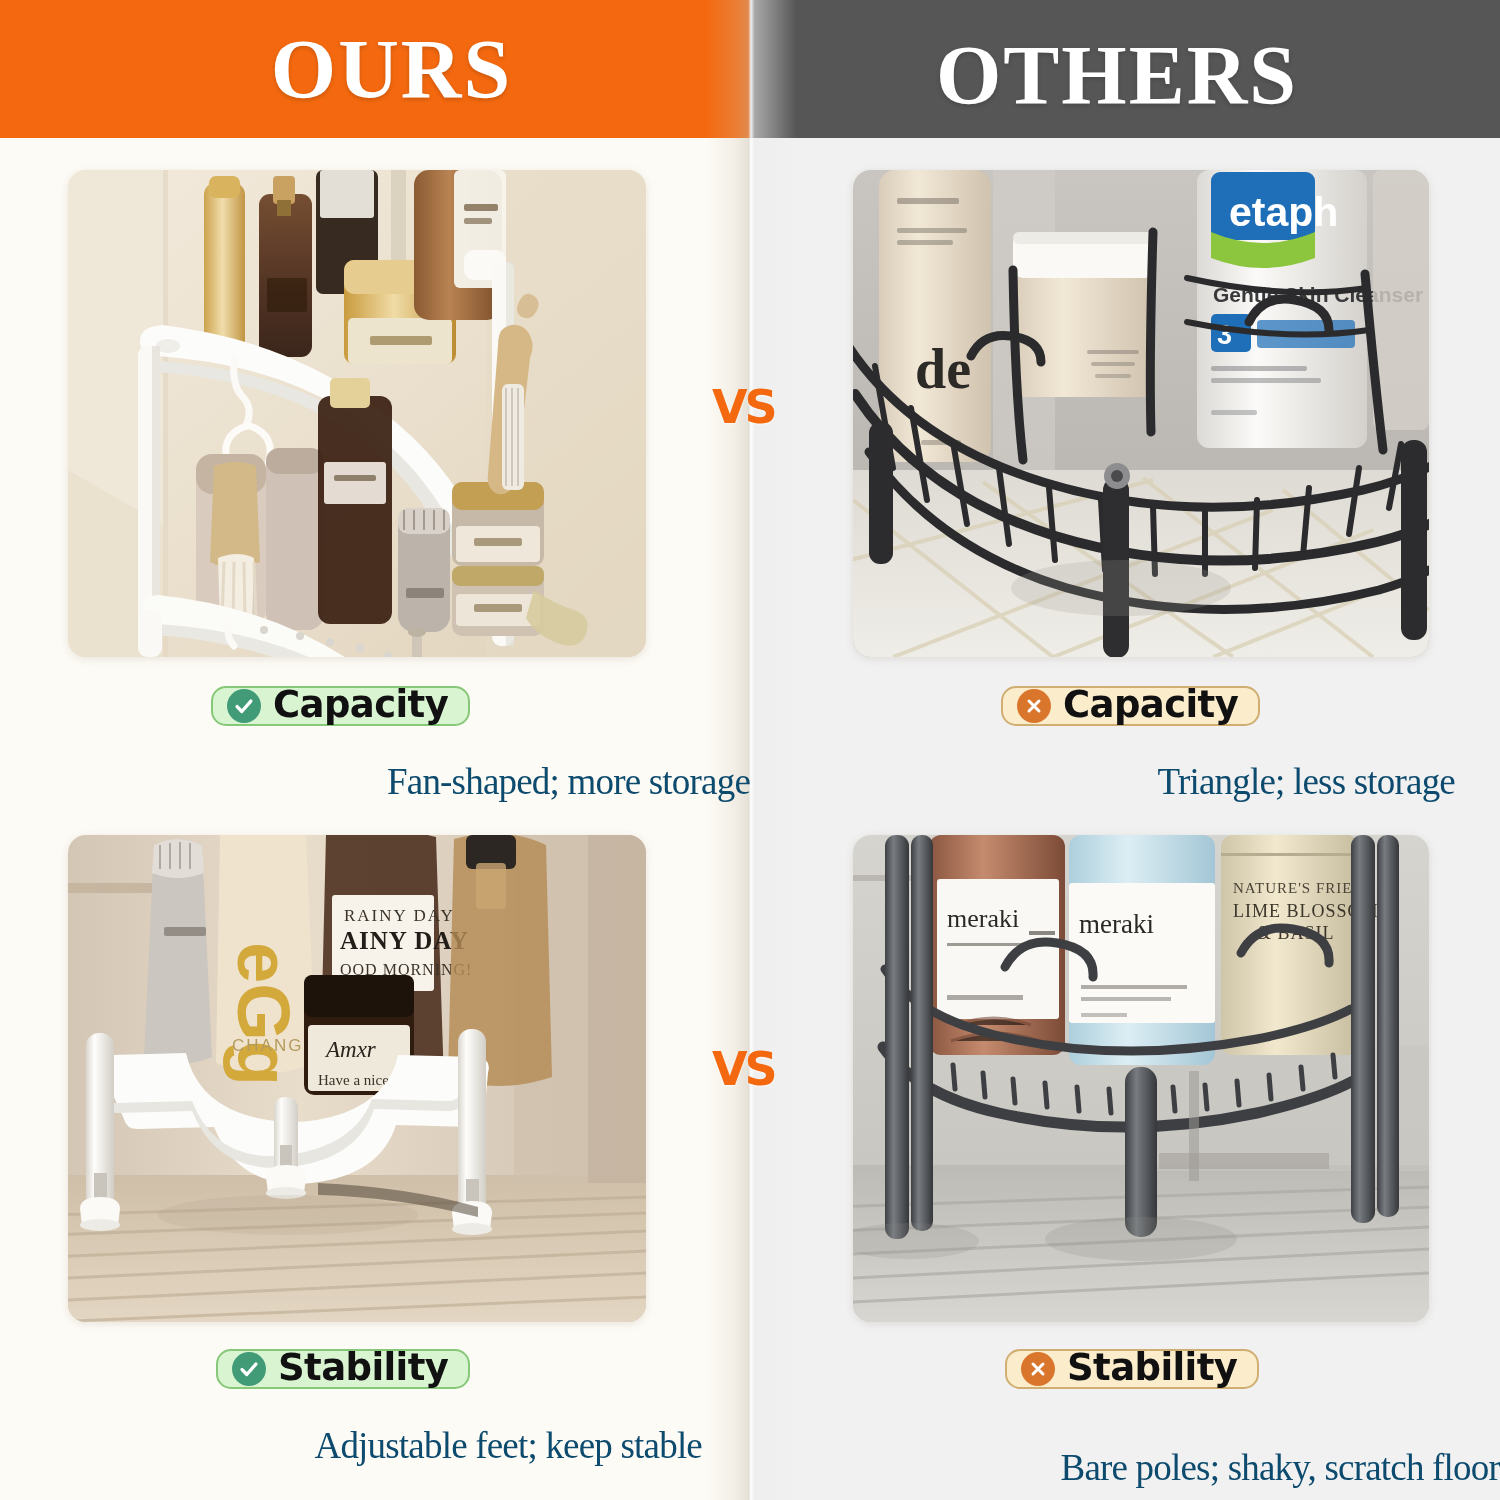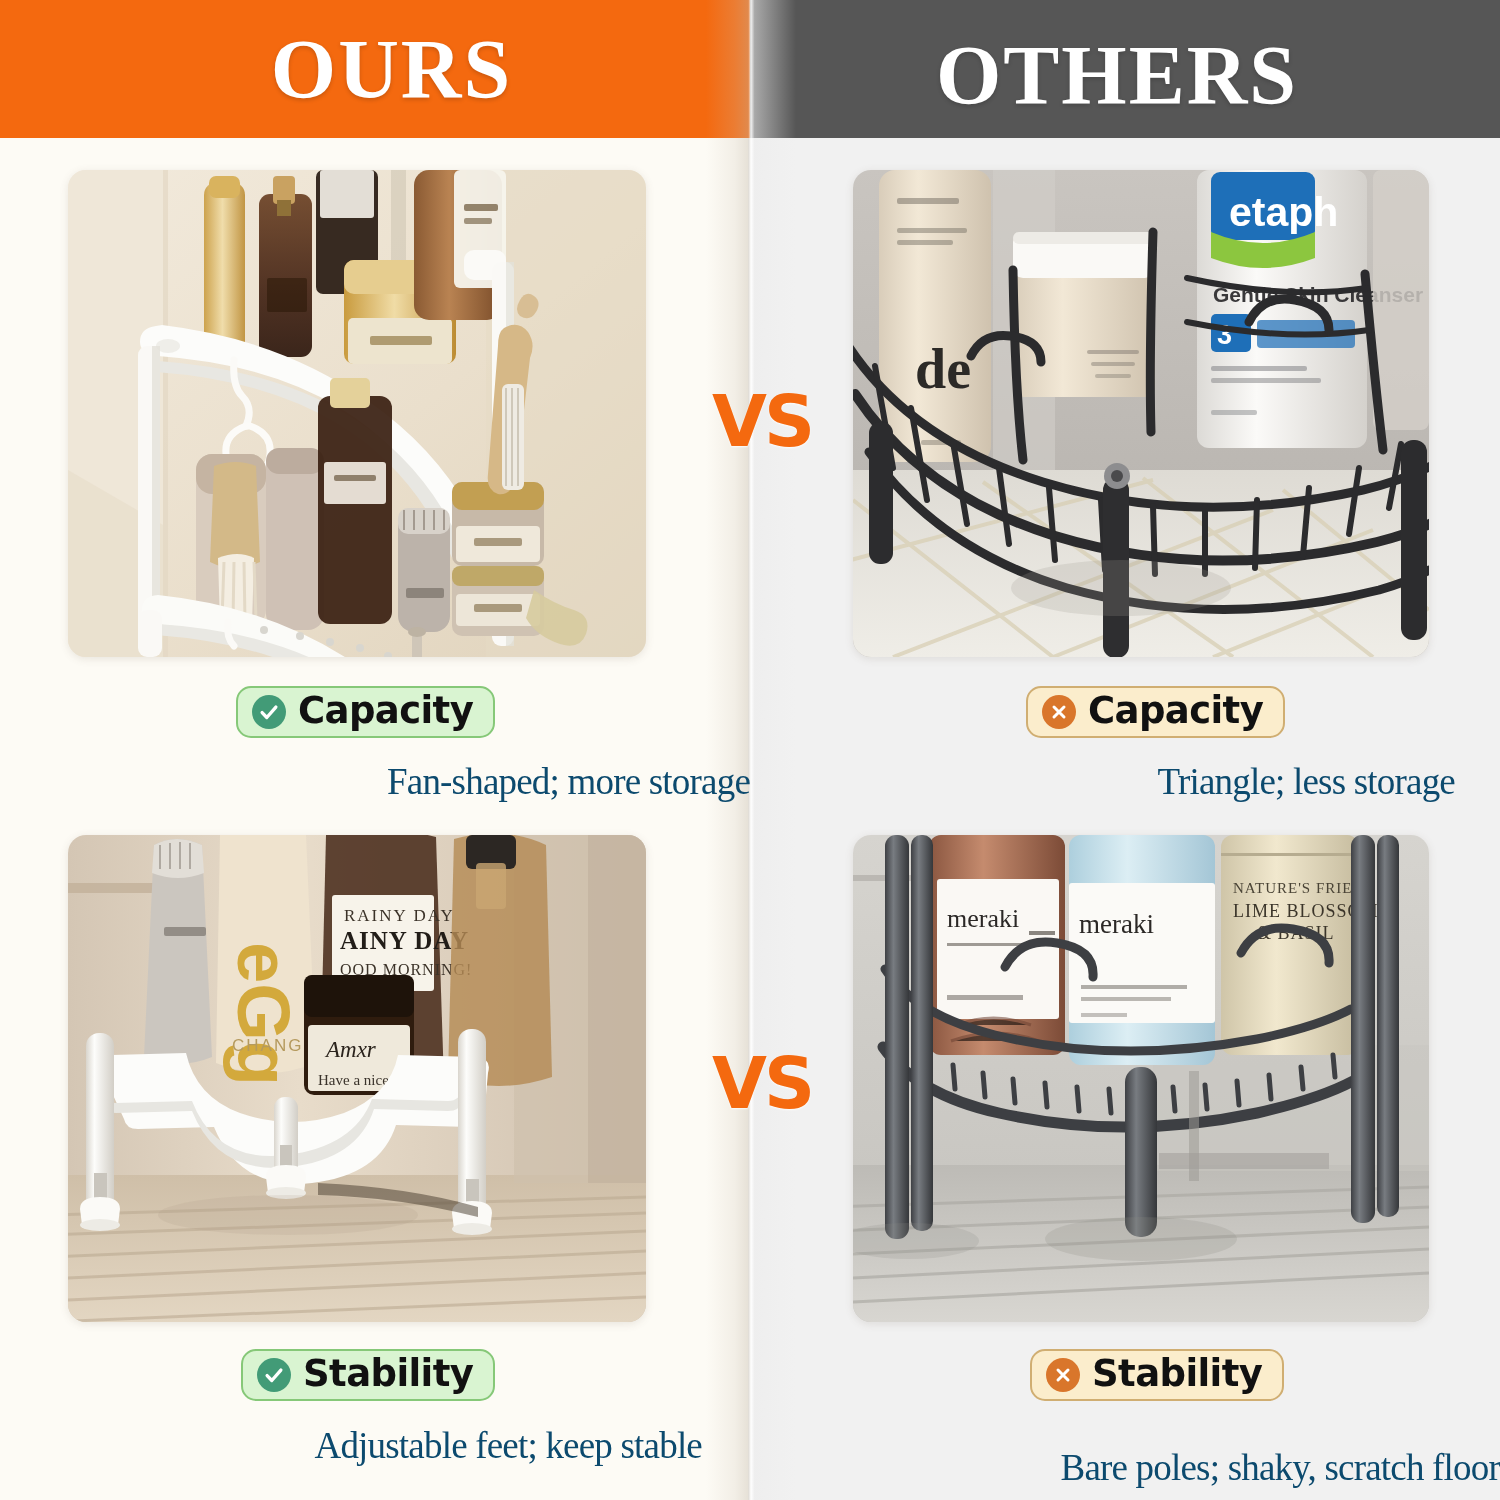--- a/index.html
+++ b/index.html
@@ -44,22 +44,22 @@
     box-shadow:0 2px 9px rgba(90,80,65,.13);
   }
   .p-tl { left:68px;  top:170px;  width:578px; height:487px; }
   .p-tr { left:853px; top:170px;  width:576px; height:487px; }
   .p-bl { left:68px;  top:835px;  width:578px; height:487px; }
   .p-br { left:853px; top:835px;  width:576px; height:487px; }
   .scene { position:absolute; inset:0; }
 
   
   .badge {
-    position:absolute; height:52px; display:flex; align-items:center; gap:12px;
-    padding:0 20px 0 14px; border-radius:15px;margin-left:25px;
+    position:absolute; height:40px; display:flex; align-items:center; gap:12px;
+    padding:0 20px 0 14px; border-radius:15px;
   }
   .badge.good { background:#D9F4D1; border:2.5px solid #86C878; }
   .badge.bad  { background:#FBEDCC; border:2.5px solid #D0AE72; }
   .badge-ico {
     width:34px; height:34px; border-radius:50%;
     display:flex; align-items:center; justify-content:center; flex:0 0 auto;
   }
   .good .badge-ico { background:#429B77; }
   .bad  .badge-ico { background:#D9762B; }
   .badge-txt {
@@ -79,21 +79,21 @@
     font-size:37px; color:#0c4a6e; letter-spacing:-.8px; white-space:nowrap;
   }
   .c-tl { left:0;   top:760px;  width:750px; }
   .c-tr { left:793px; top:760px; width:662px; }
   .c-bl { left:0;   top:1424px; width:702px; }
   .c-br { left:750px; top:1424px; width:750px;margin-top:22px; }
 
   
   .vs {
     position:absolute; font-family:"DejaVu Sans", sans-serif; font-weight:700;
-    font-size:71px; color:#F4690F; letter-spacing:-3px;
+    font-size:46px; color:#F4690F; letter-spacing:-3px;
     text-shadow:0 1px 2px rgba(255,255,255,.85);
   }
   .vs-1 { left:712px; top:380px; }
   .vs-2 { left:712px; top:1042px; }
 </style>
 </head>
 <body>
 
 <div class="page">
 

